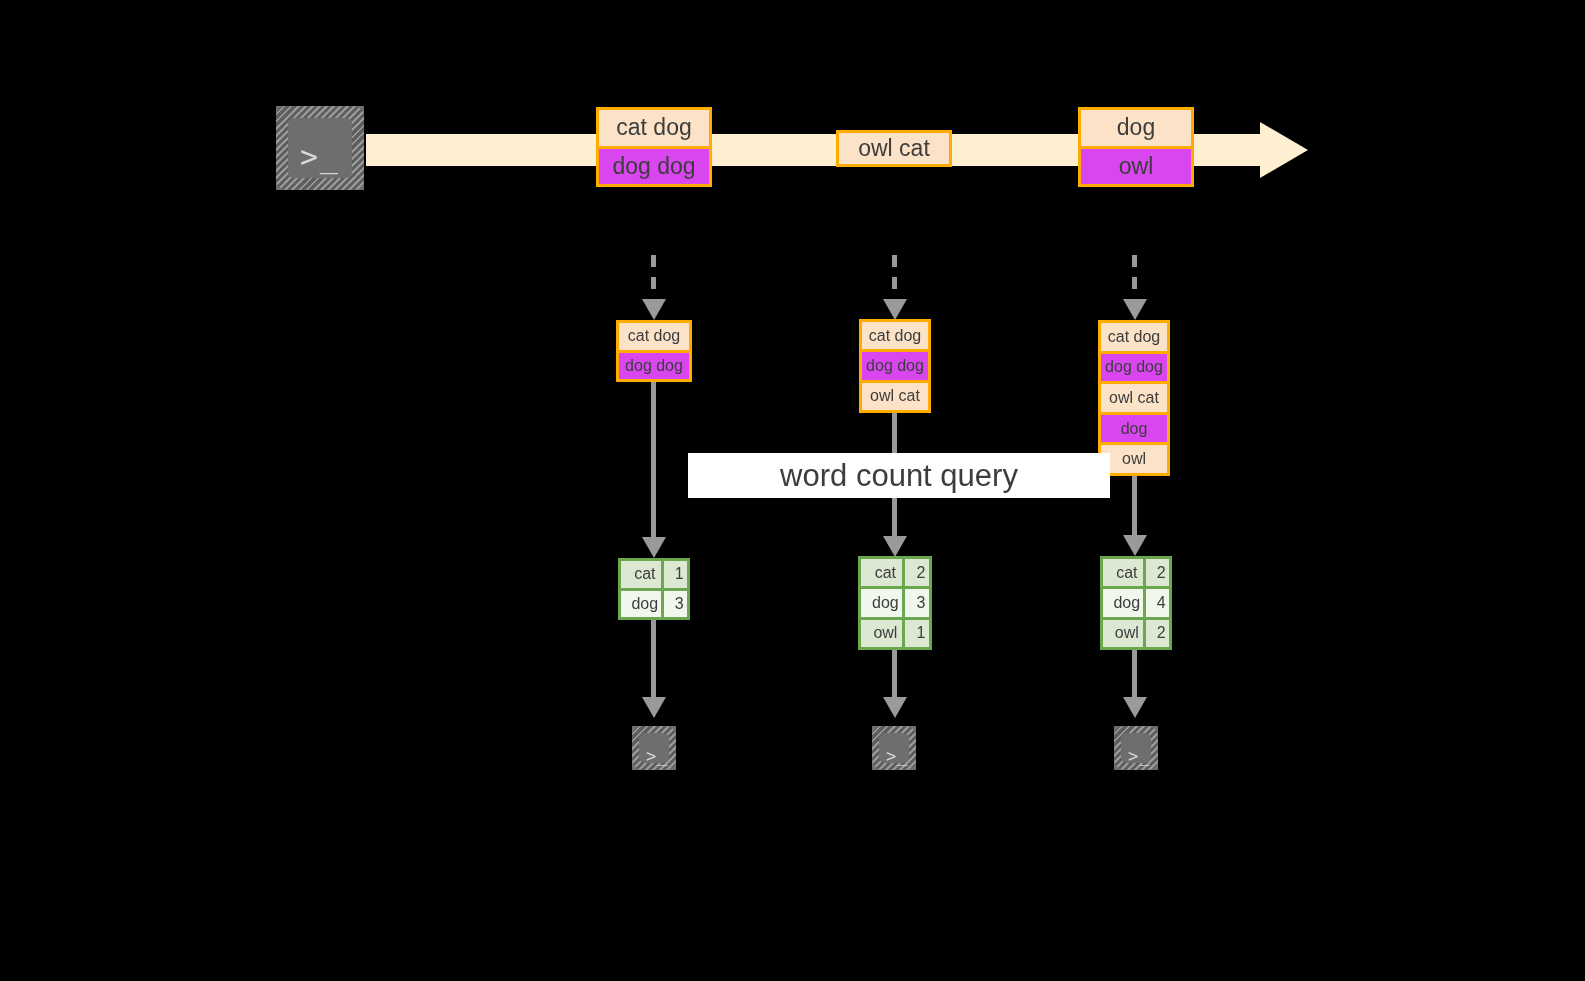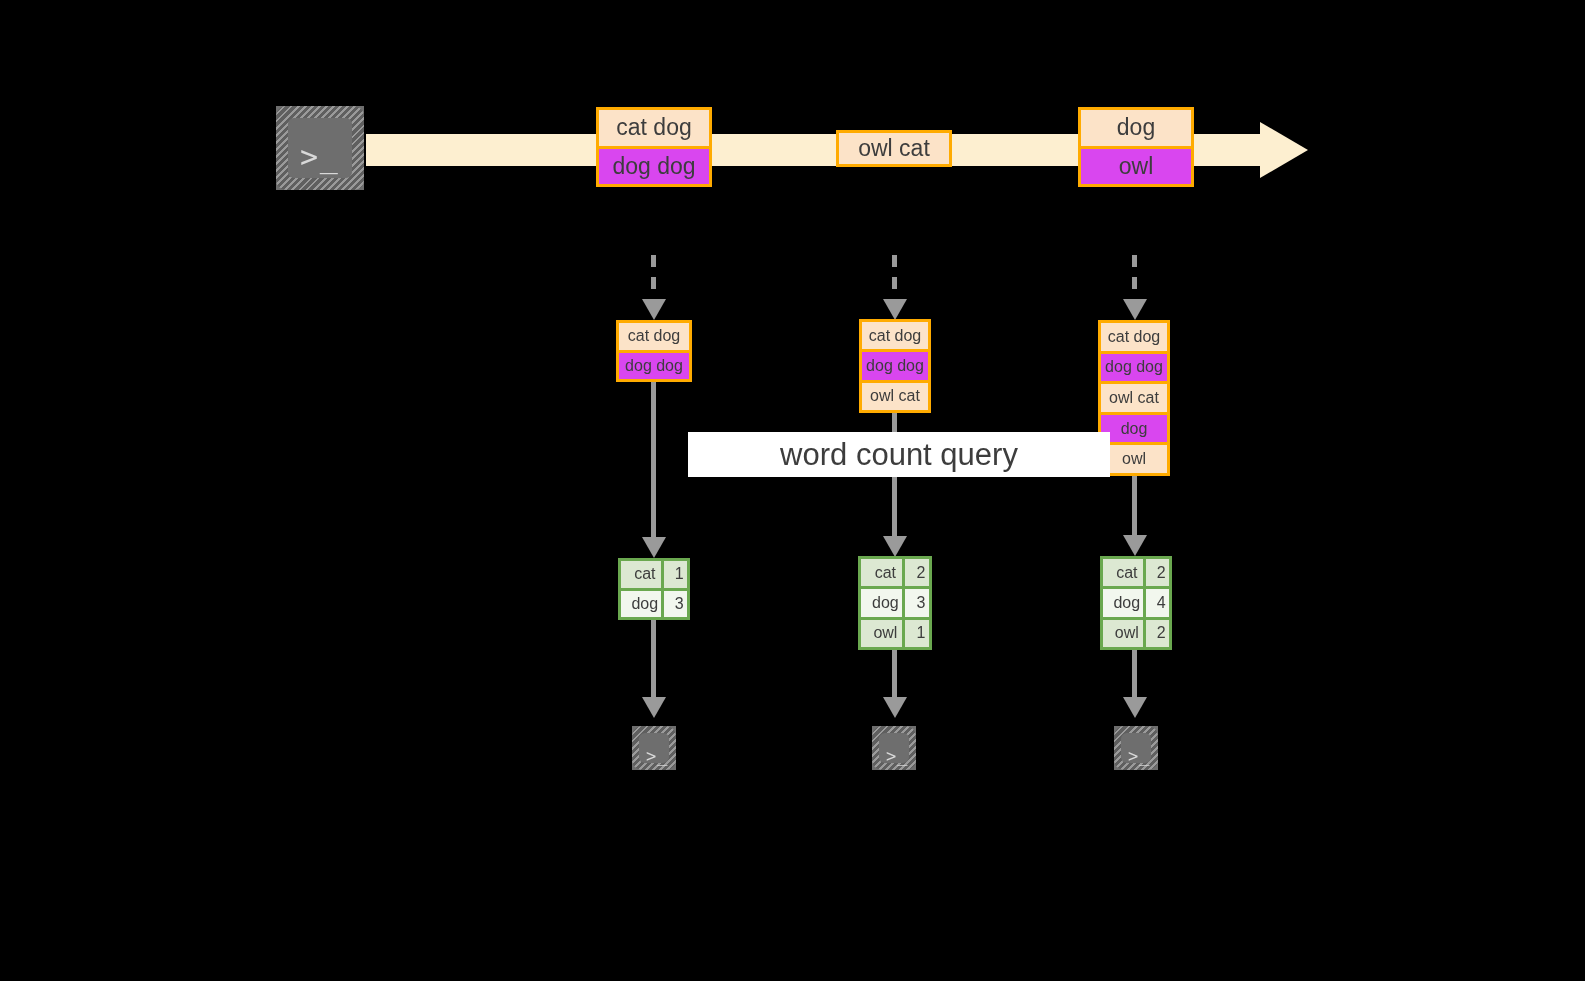--- a/index.html
+++ b/index.html
@@ -290,15 +290,15 @@
     <div class="conn-line" style="height:47px;"></div>
     <div class="conn-head" style="left:-9.5px; top:47px;"></div>
   </div>
 
   <div class="term" style="left:1104px; top:716px; width:64px; height:64px;">
     <div class="term-hatch"></div>
     <div class="term-inner" style="left:7px; top:7px; right:7px; bottom:7px;"></div>
     <div class="term-glyph" style="left:14px; top:22px; font-size:17px;">&gt;_</div>
   </div>
 
-  <div class="qlabel" style="left:688px; top:432px; width:422px; height:45px; font-size:31px;">word count query</div>
+  <div class="qlabel" style="left:688px; top:453px; width:422px; height:45px; font-size:31px;">word count query</div>
 
 </div>
 
 </body></html>

